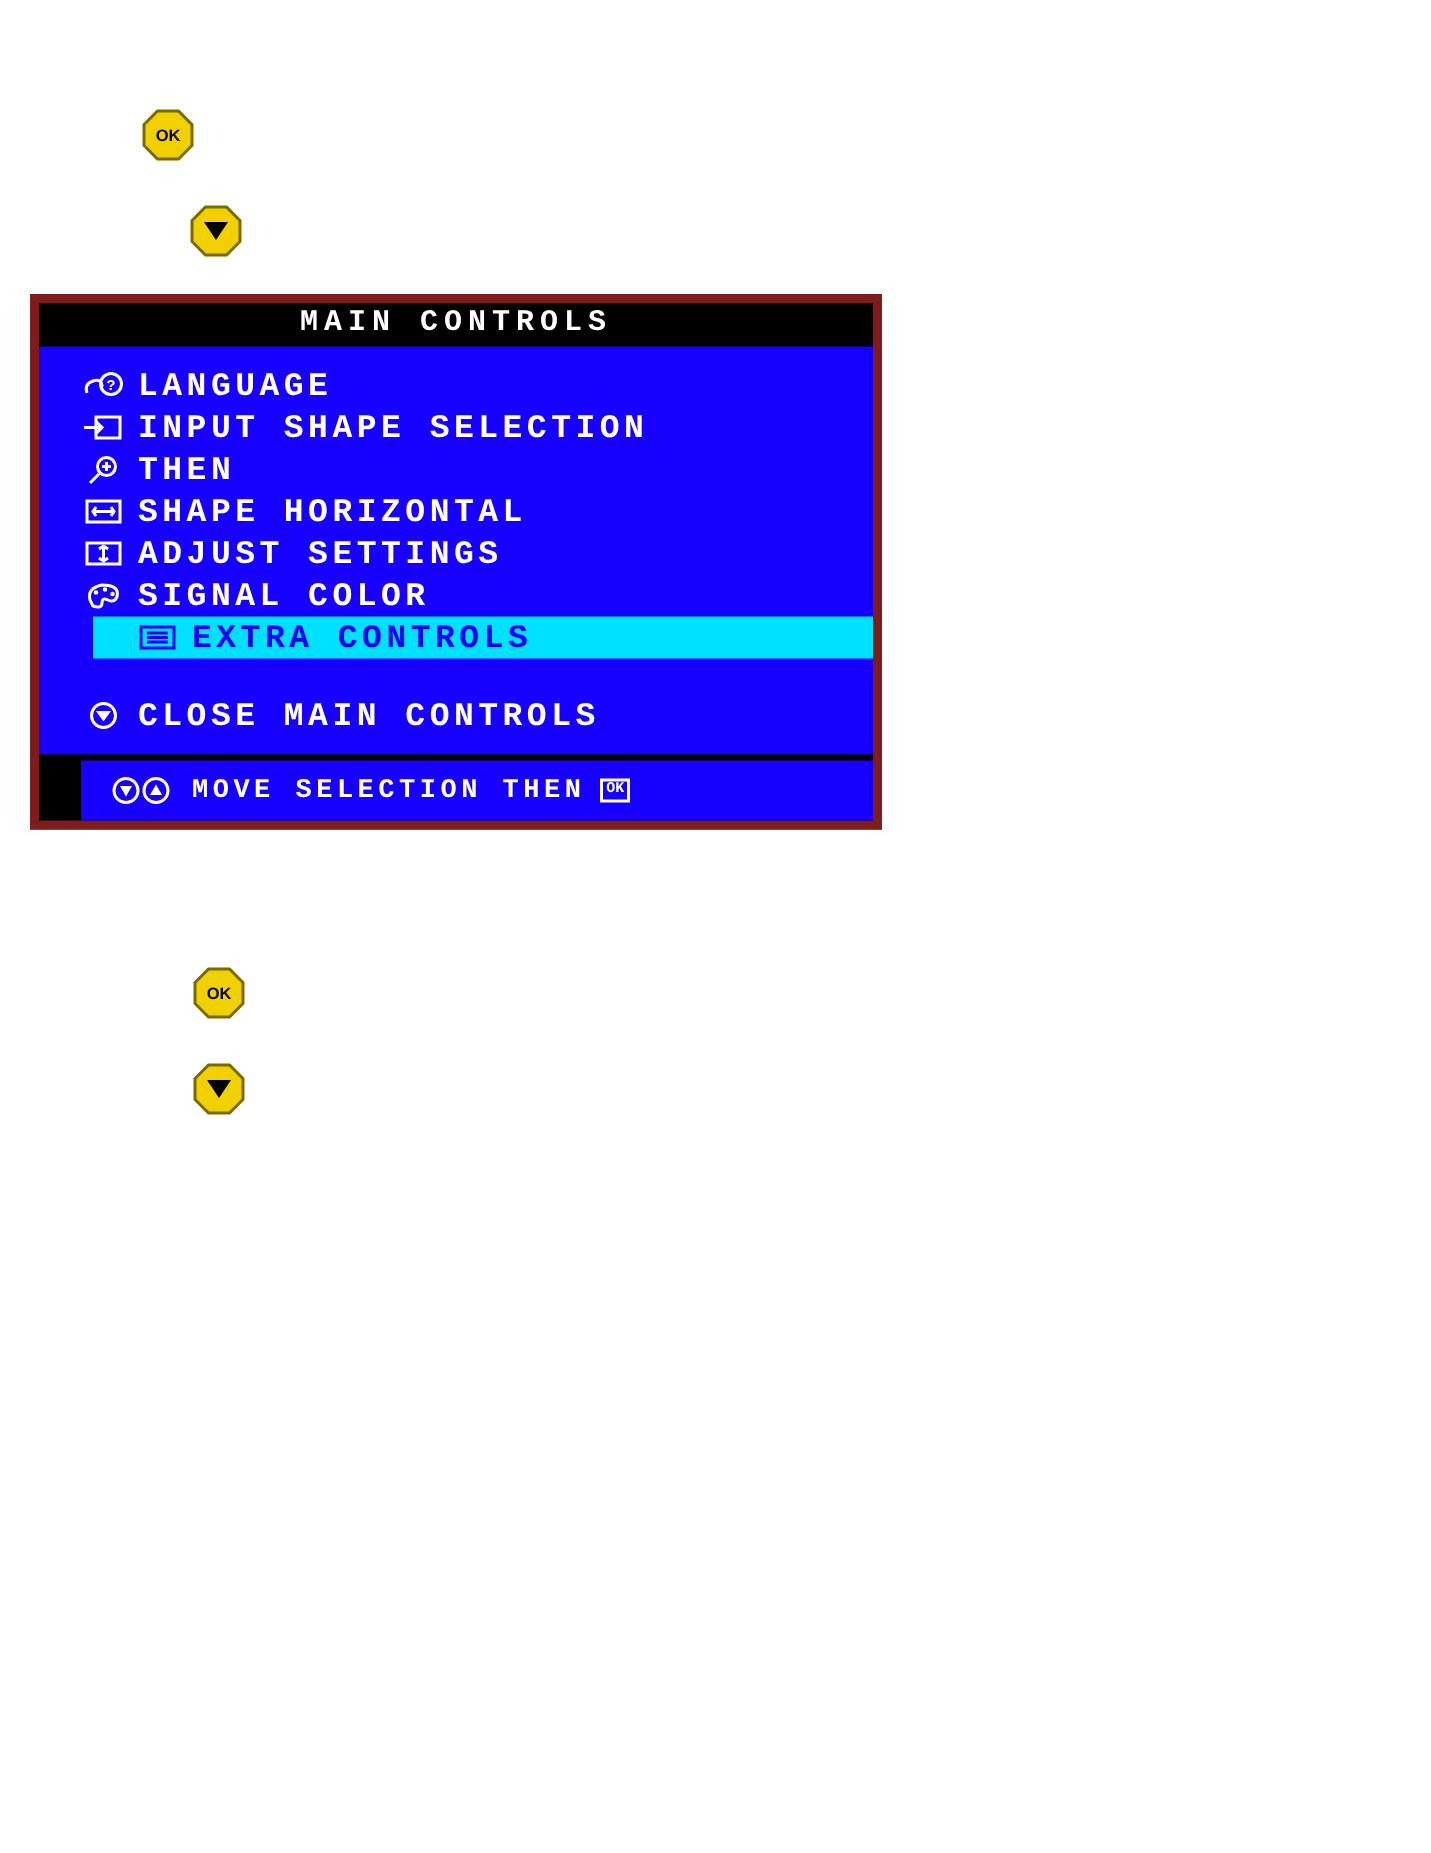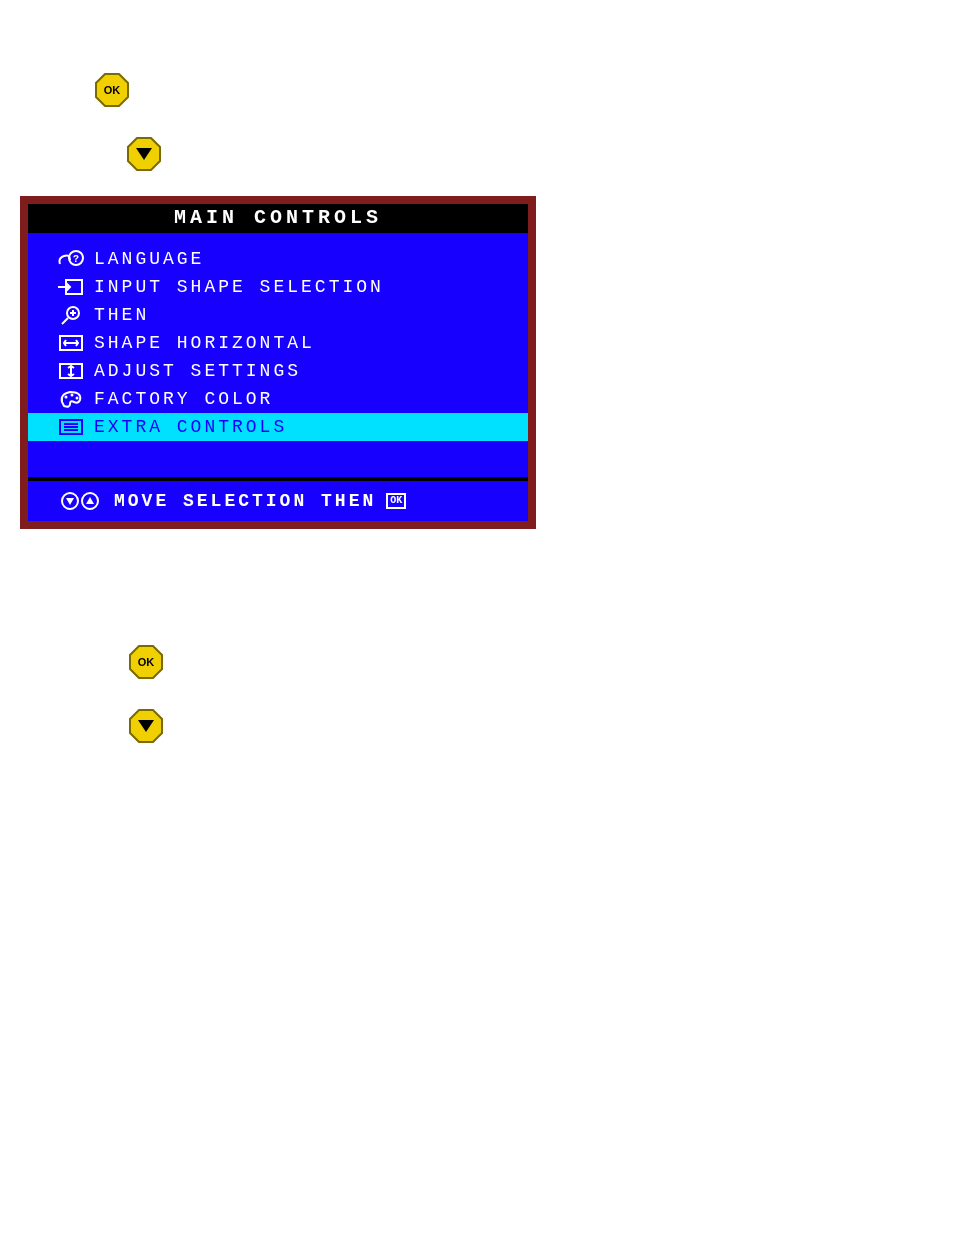--- a/index.html
+++ b/index.html
@@ -17,23 +17,23 @@
     position: relative;
     display: flex;
     align-items: center;
     justify-content: center;
   }
   .octagon-btn svg { display: block; }
   .osd-window {
     position: absolute;
     left: 20px;
     top: 196px;
-    width: 516px;
+    width: 568px;
     background: #000000;
-    border: 8px solid #7f1d1d;
+    border: 6px solid #7f1d1d;
     box-sizing: border-box;
   }
   .osd-title {
     background: #000000;
     color: #ffffff;
     font-weight: bold;
     text-align: center;
     letter-spacing: 4px;
     font-size: 20px;
     padding: 2px 0 4px 0;
@@ -44,43 +44,45 @@
   }
   .osd-row {
     display: flex;
     align-items: center;
     height: 28px;
     padding: 0 6px 0 20px;
   }
   .osd-row.highlight {
     background: #00e0ff;
     color: #1800ff;
+    margin-left: 36px;
   }
   .osd-row .icon-cell {
     width: 46px;
     display: flex;
     align-items: center;
     justify-content: center;
     flex-shrink: 0;
   }
   .osd-row .label-cell {
     color: #ffffff;
-    font-weight: normal;
+    font-weight: bold;
     letter-spacing: 3px;
-    font-size: 18px;
+    font-size: 22px;
     white-space: nowrap;
   }
   .osd-row.highlight .label-cell { color: #1800ff; }
   .osd-gap { height: 24px; }
   .osd-divider { height: 4px; background: #000000; }
   .osd-footer {
     background: #1800ff;
-    padding: 10px 0 10px 32px;
-    display: flex;
-    align-items: center;
+    padding: 10px 0 10px 20px;
+    display: flex;
+    align-items: center;
+    margin-left: 28px;
   }
   .osd-footer .icon-cell {
     display: flex;
     align-items: center;
     gap: 0px;
     margin-right: 14px;
   }
   .osd-footer .label-cell {
     color: #ffffff;
     font-weight: bold;
@@ -182,38 +184,47 @@
 
     <div class="osd-row">
       <span class="icon-cell">
         <svg width="30" height="22" viewBox="0 0 30 22">
           <path d="M6 14 Q4 6 14 4 Q26 4 24 12 Q22 16 18 14 Q14 12 14 16 Q14 20 8 18 Z" fill="none" stroke="#fff" stroke-width="2"></path>
           <circle cx="10" cy="9" r="1.5" fill="#fff"></circle>
           <circle cx="16" cy="7" r="1.5" fill="#fff"></circle>
           <circle cx="21" cy="10" r="1.5" fill="#fff"></circle>
         </svg>
       </span>
-      <span class="label-cell">FACTORY COLOR</span>
+      <span class="label-cell">SIGNAL COLOR</span>
     </div>
 
 
     <div class="osd-row highlight">
       <span class="icon-cell">
         <svg width="30" height="22" viewBox="0 0 30 22">
           <rect x="4" y="4" width="22" height="14" fill="none" stroke="#1800ff" stroke-width="2"></rect>
           <line x1="8" y1="8" x2="22" y2="8" stroke="#1800ff" stroke-width="2"></line>
           <line x1="8" y1="11" x2="22" y2="11" stroke="#1800ff" stroke-width="2"></line>
           <line x1="8" y1="14" x2="22" y2="14" stroke="#1800ff" stroke-width="2"></line>
         </svg>
       </span>
       <span class="label-cell">EXTRA CONTROLS</span>
     </div>
 
     <div class="osd-gap"></div>
 
+    <div class="osd-row">
+      <span class="icon-cell">
+        <svg width="30" height="22" viewBox="0 0 30 22">
+          <circle cx="15" cy="11" r="8" fill="none" stroke="#fff" stroke-width="2"></circle>
+          <polygon points="10,8 20,8 15,15" fill="#fff"></polygon>
+        </svg>
+      </span>
+      <span class="label-cell">CLOSE MAIN CONTROLS</span>
+    </div>
 
     <div style="height:12px"></div>
   </div>
 
   <div class="osd-divider"></div>
 
   <div class="osd-footer">
     <span class="icon-cell">
       <svg width="20" height="20" viewBox="0 0 20 20">
         <circle cx="10" cy="10" r="8" fill="none" stroke="#fff" stroke-width="2"></circle>

